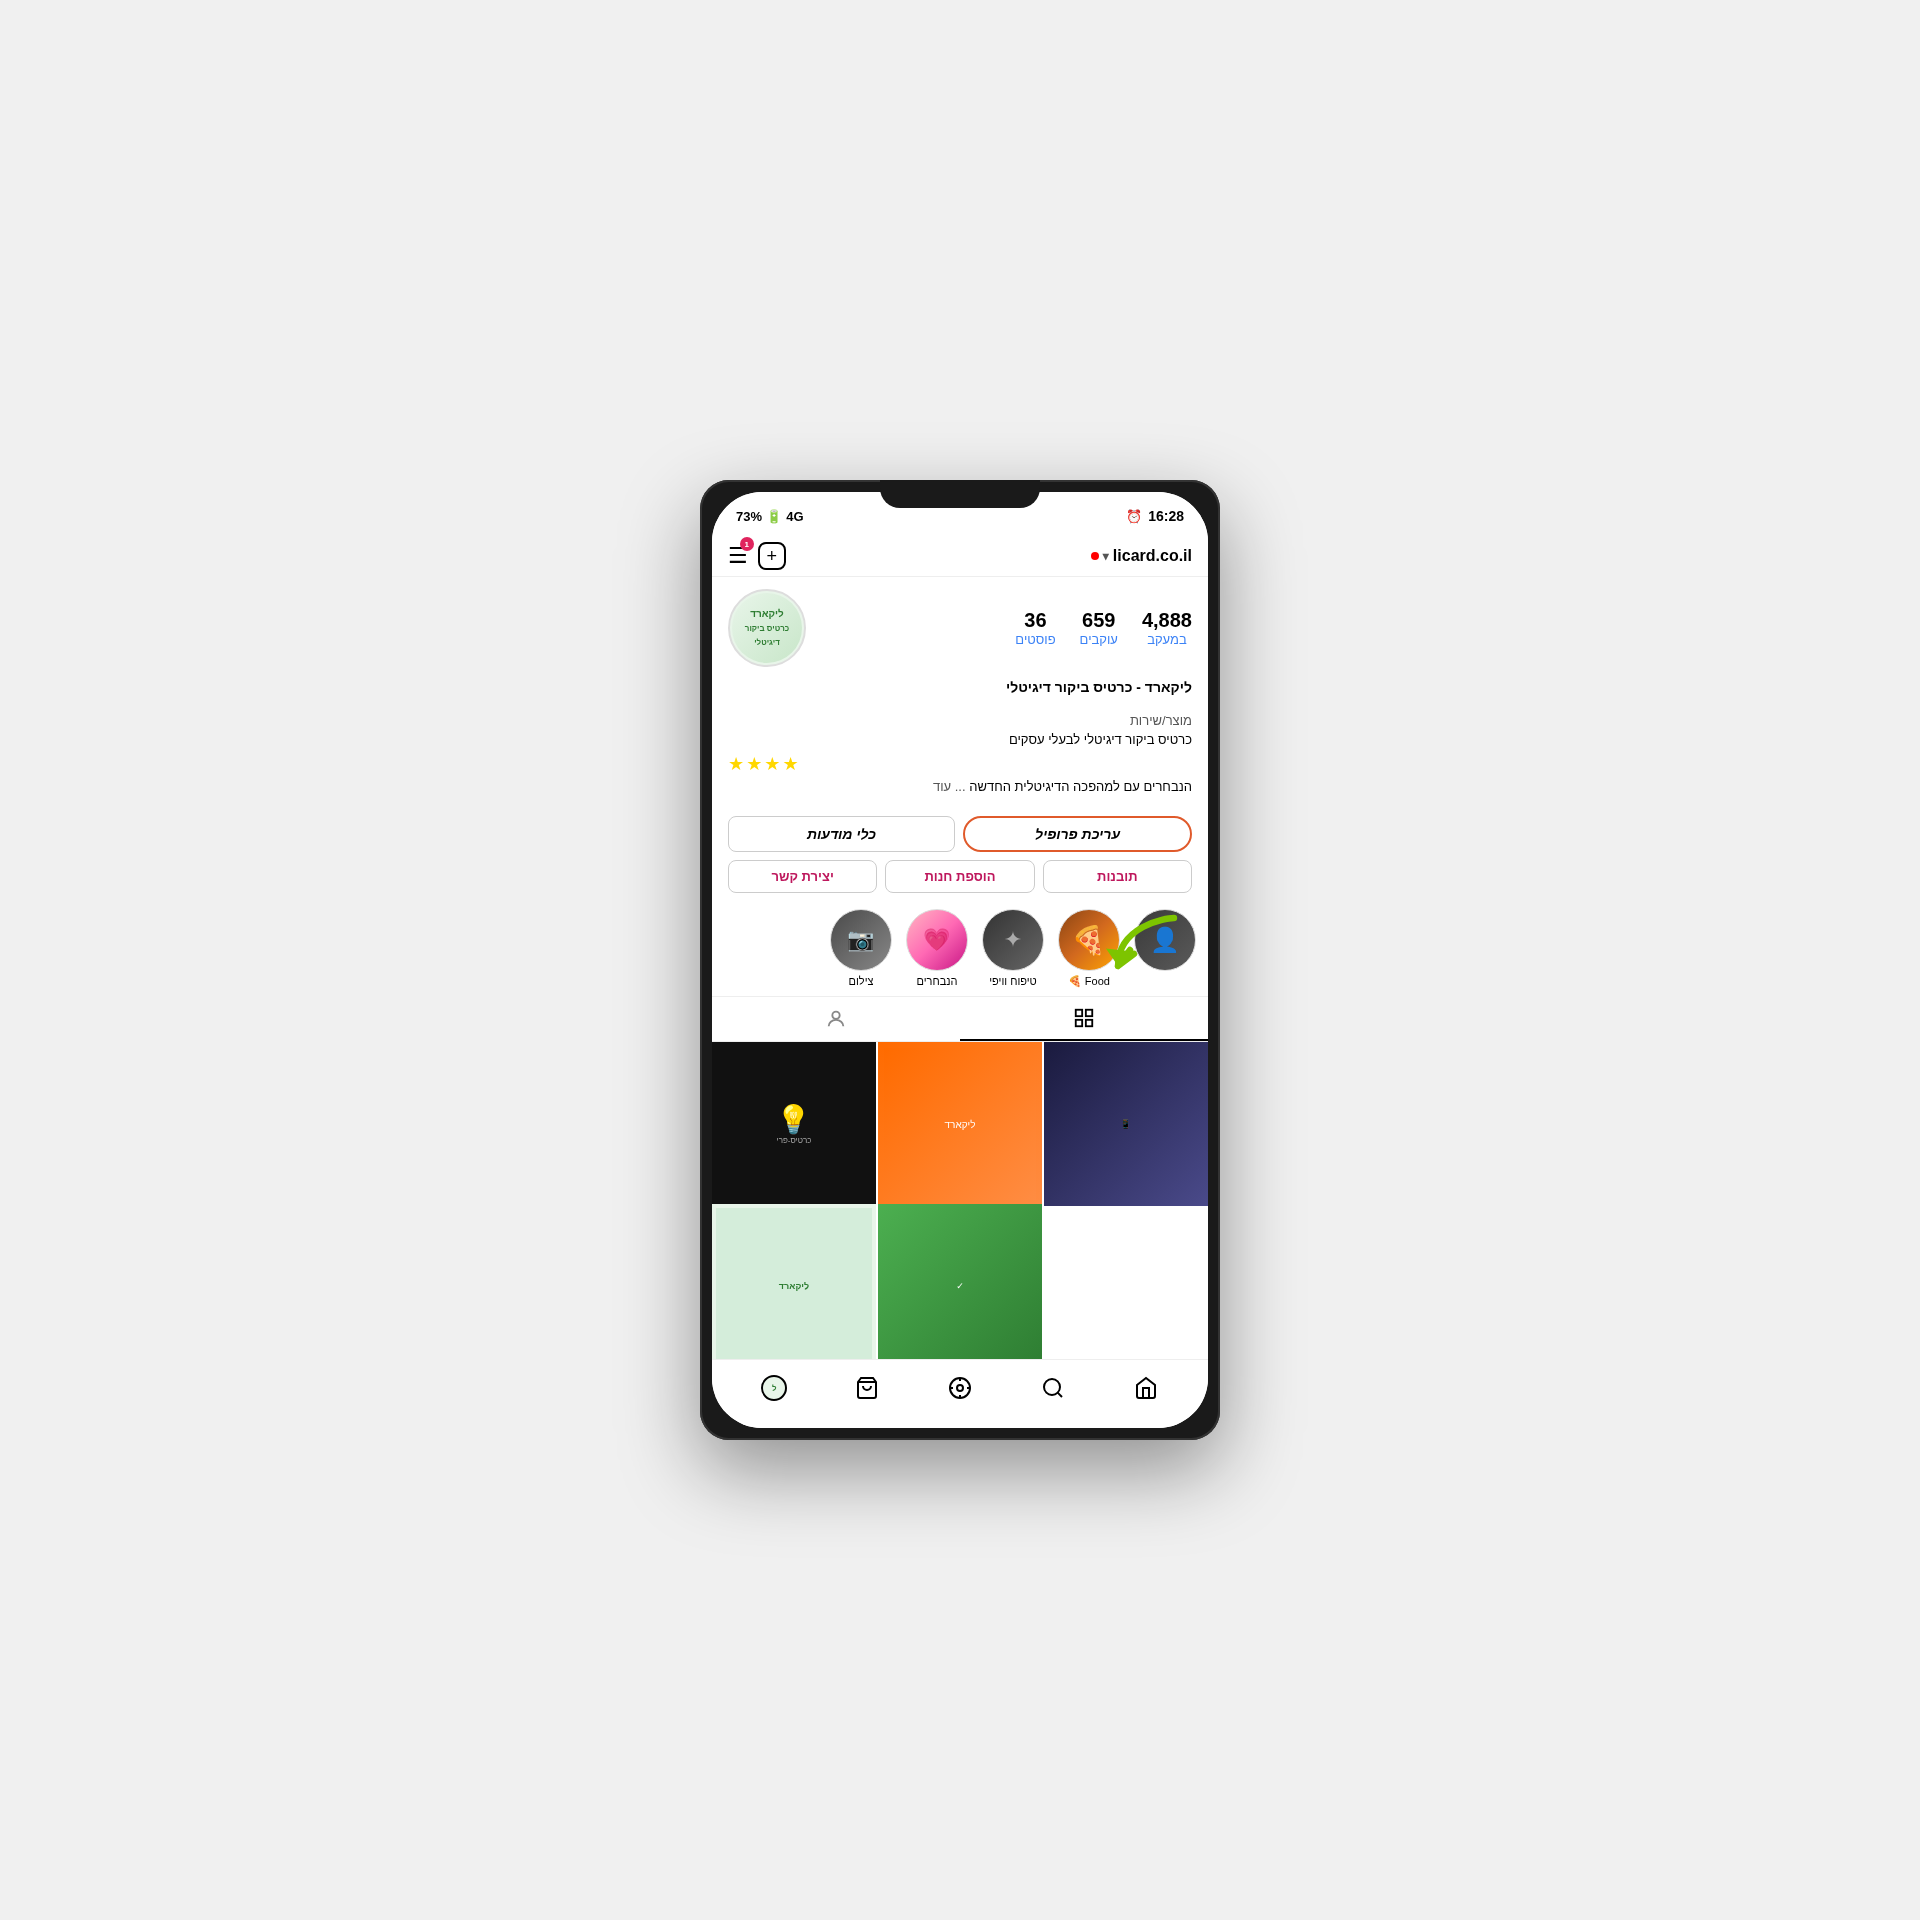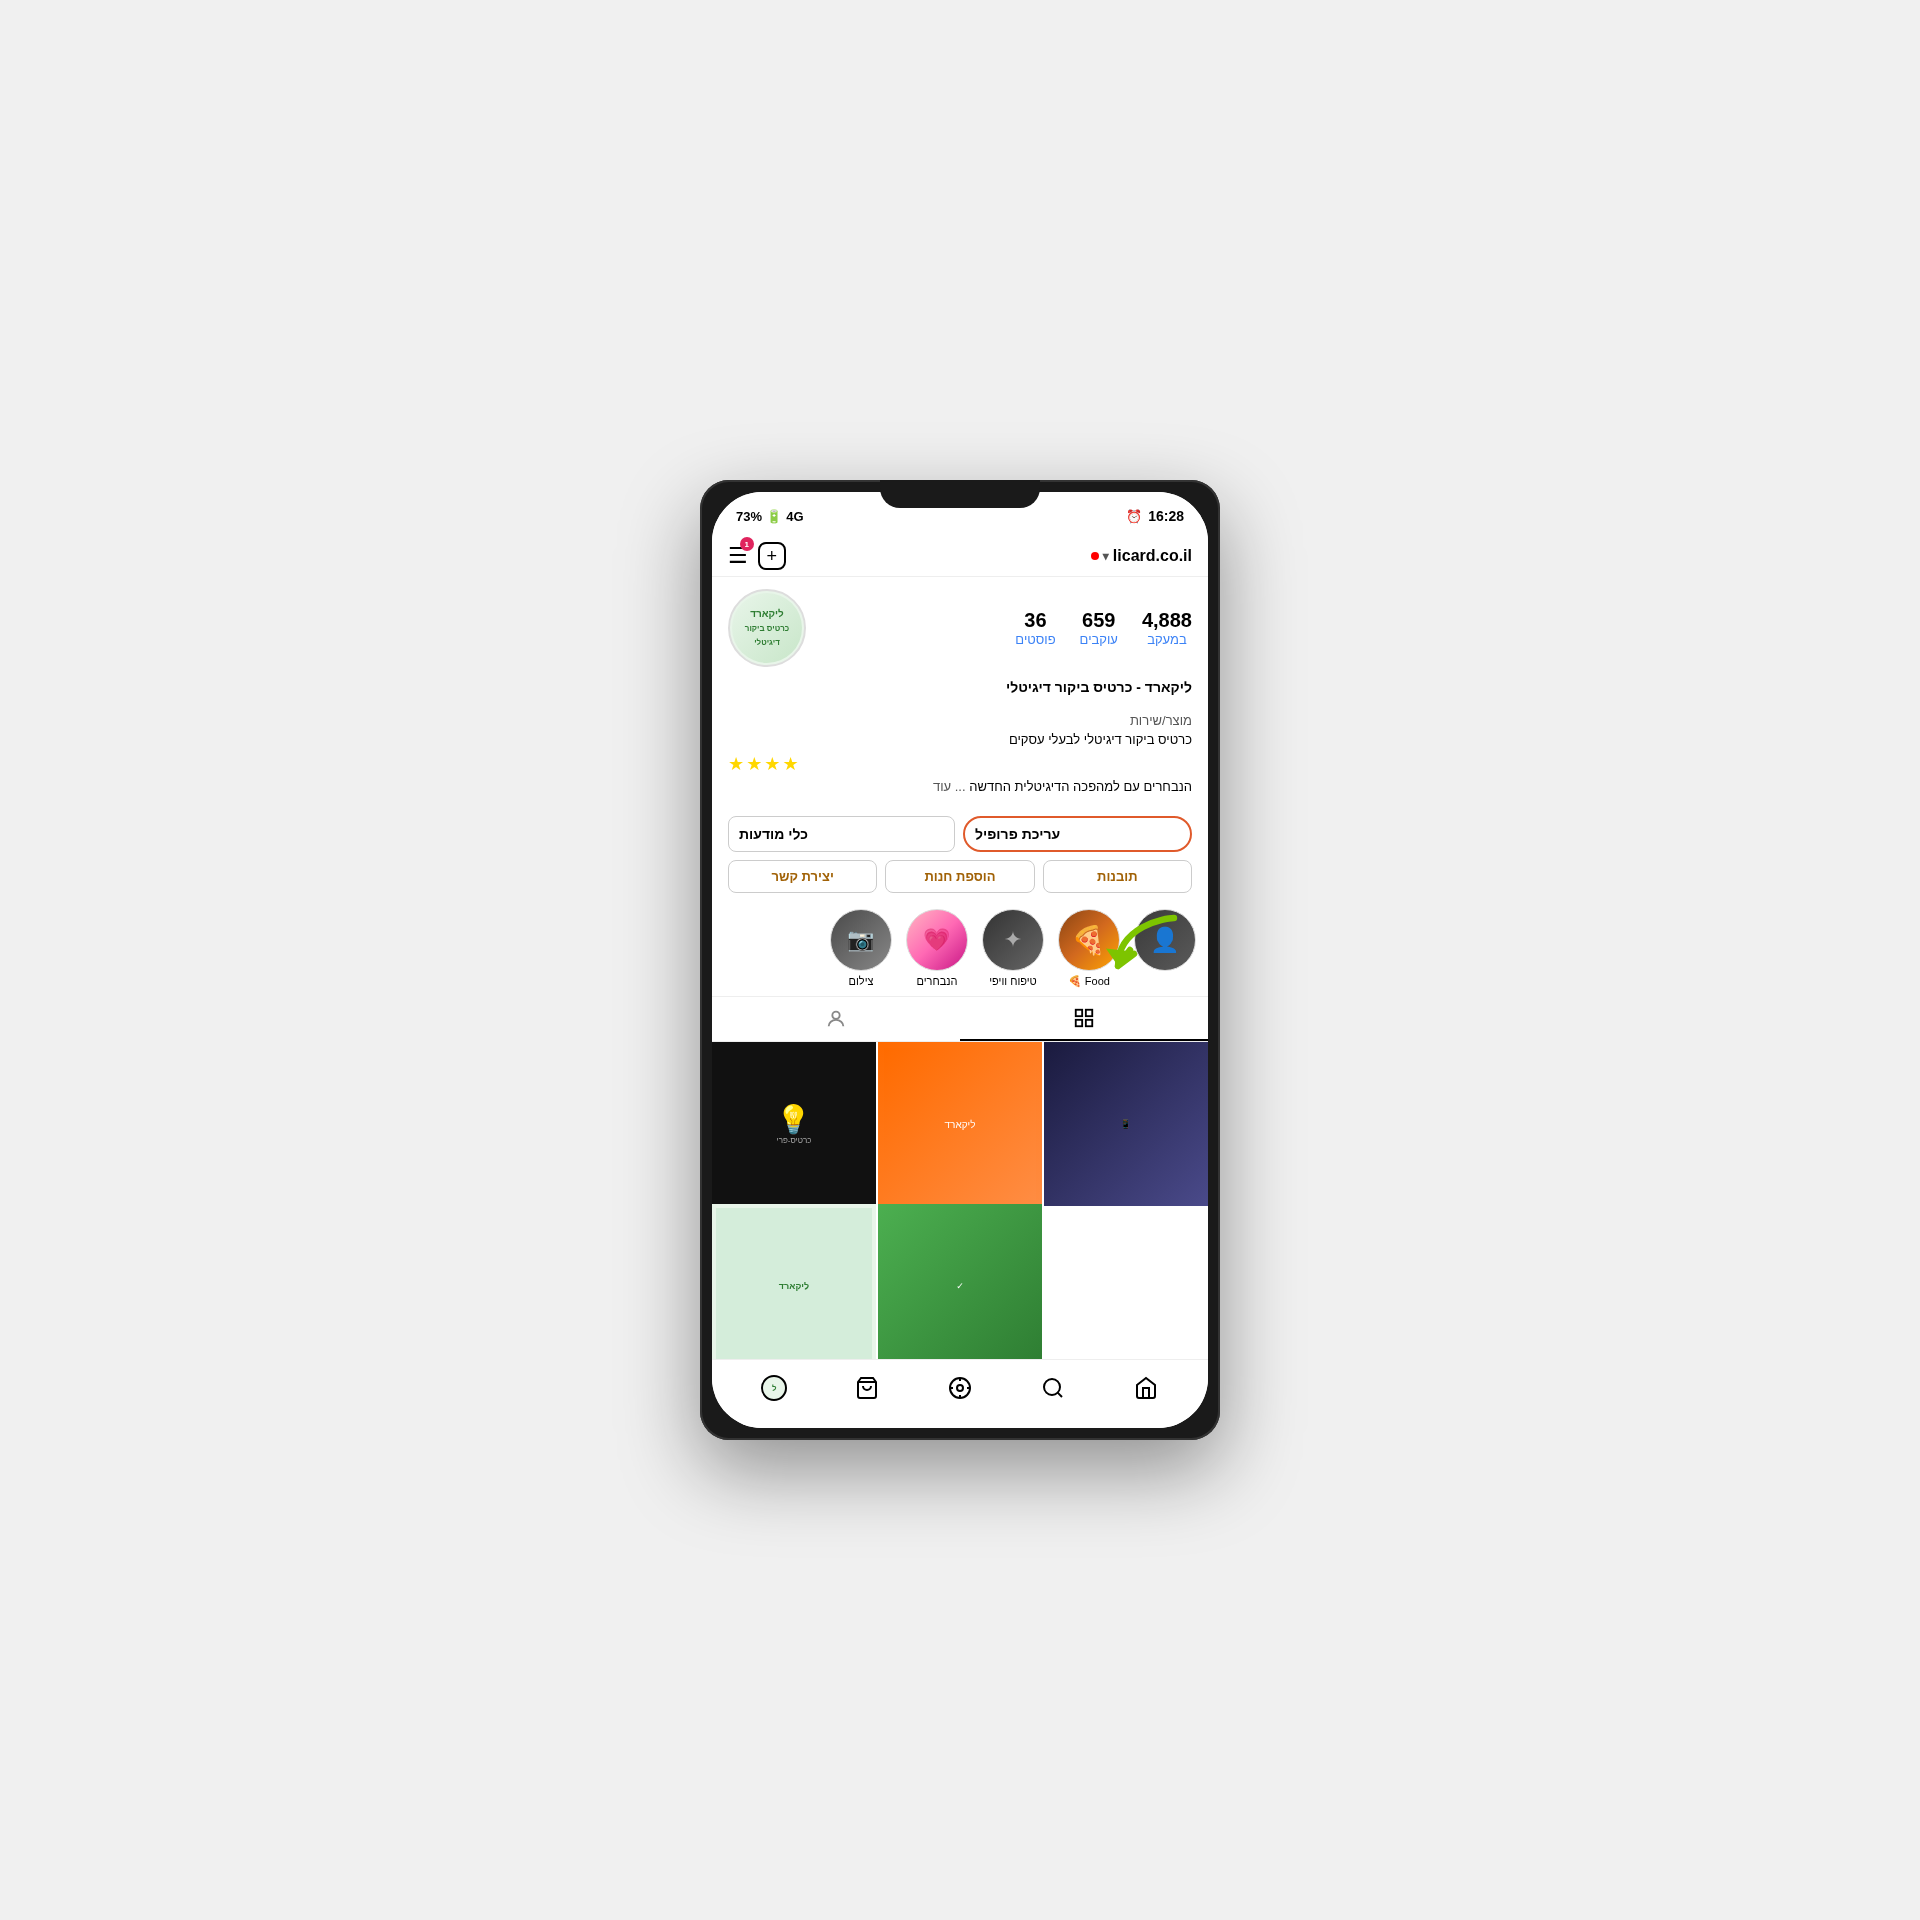--- a/index.html
+++ b/index.html
@@ -267,23 +267,24 @@
 
     .action-btn {
       flex: 1;
       border: 1.5px solid #ccc;
       background: #fff;
       border-radius: 8px;
       padding: 8px 10px;
       font-size: 14px;
       font-weight: 600;
       color: #000;
-      text-align: left;
+      text-align: center;
       cursor: pointer;
       direction: rtl;
+      font-style: italic;
     }
 
     .action-btn.highlighted {
       border: 2px solid #e05a2b;
       border-radius: 24px;
       color: #000;
     }
 
     .buttons-row-2 {
       display: flex;
@@ -291,21 +292,21 @@
     }
 
     .action-btn-small {
       flex: 1;
       border: 1.5px solid #ccc;
       background: #fff;
       border-radius: 8px;
       padding: 8px 6px;
       font-size: 13px;
       font-weight: 600;
-      color: #a16207;
+      color: #be185d;
       text-align: center;
       cursor: pointer;
       direction: rtl;
     }
 
     
     .highlights-section {
       padding: 8px 12px;
       flex-shrink: 0;
       direction: rtl;

